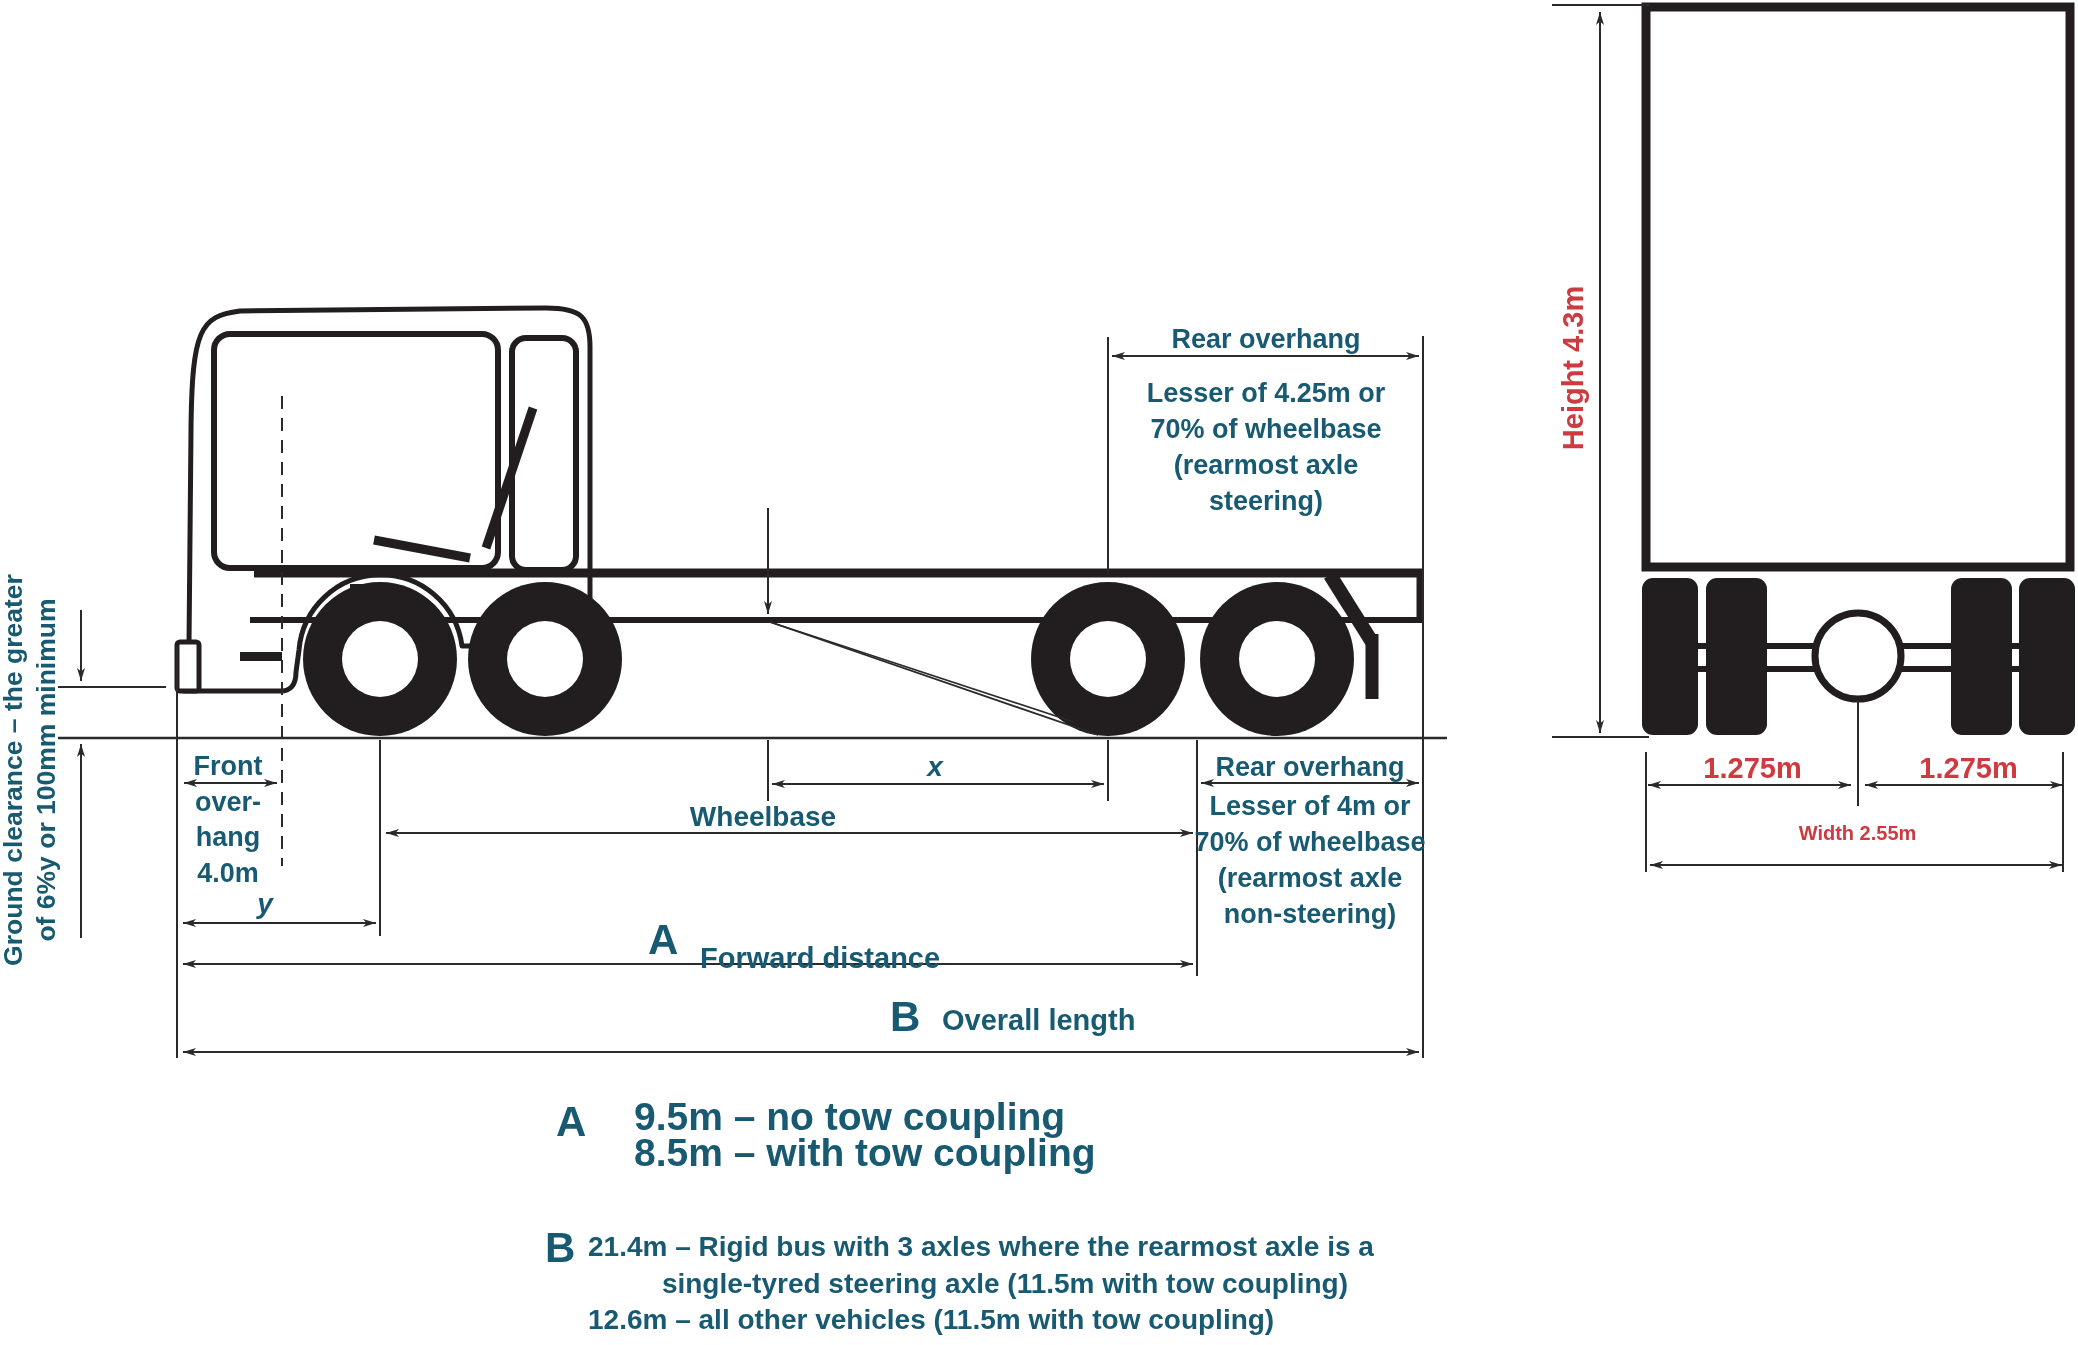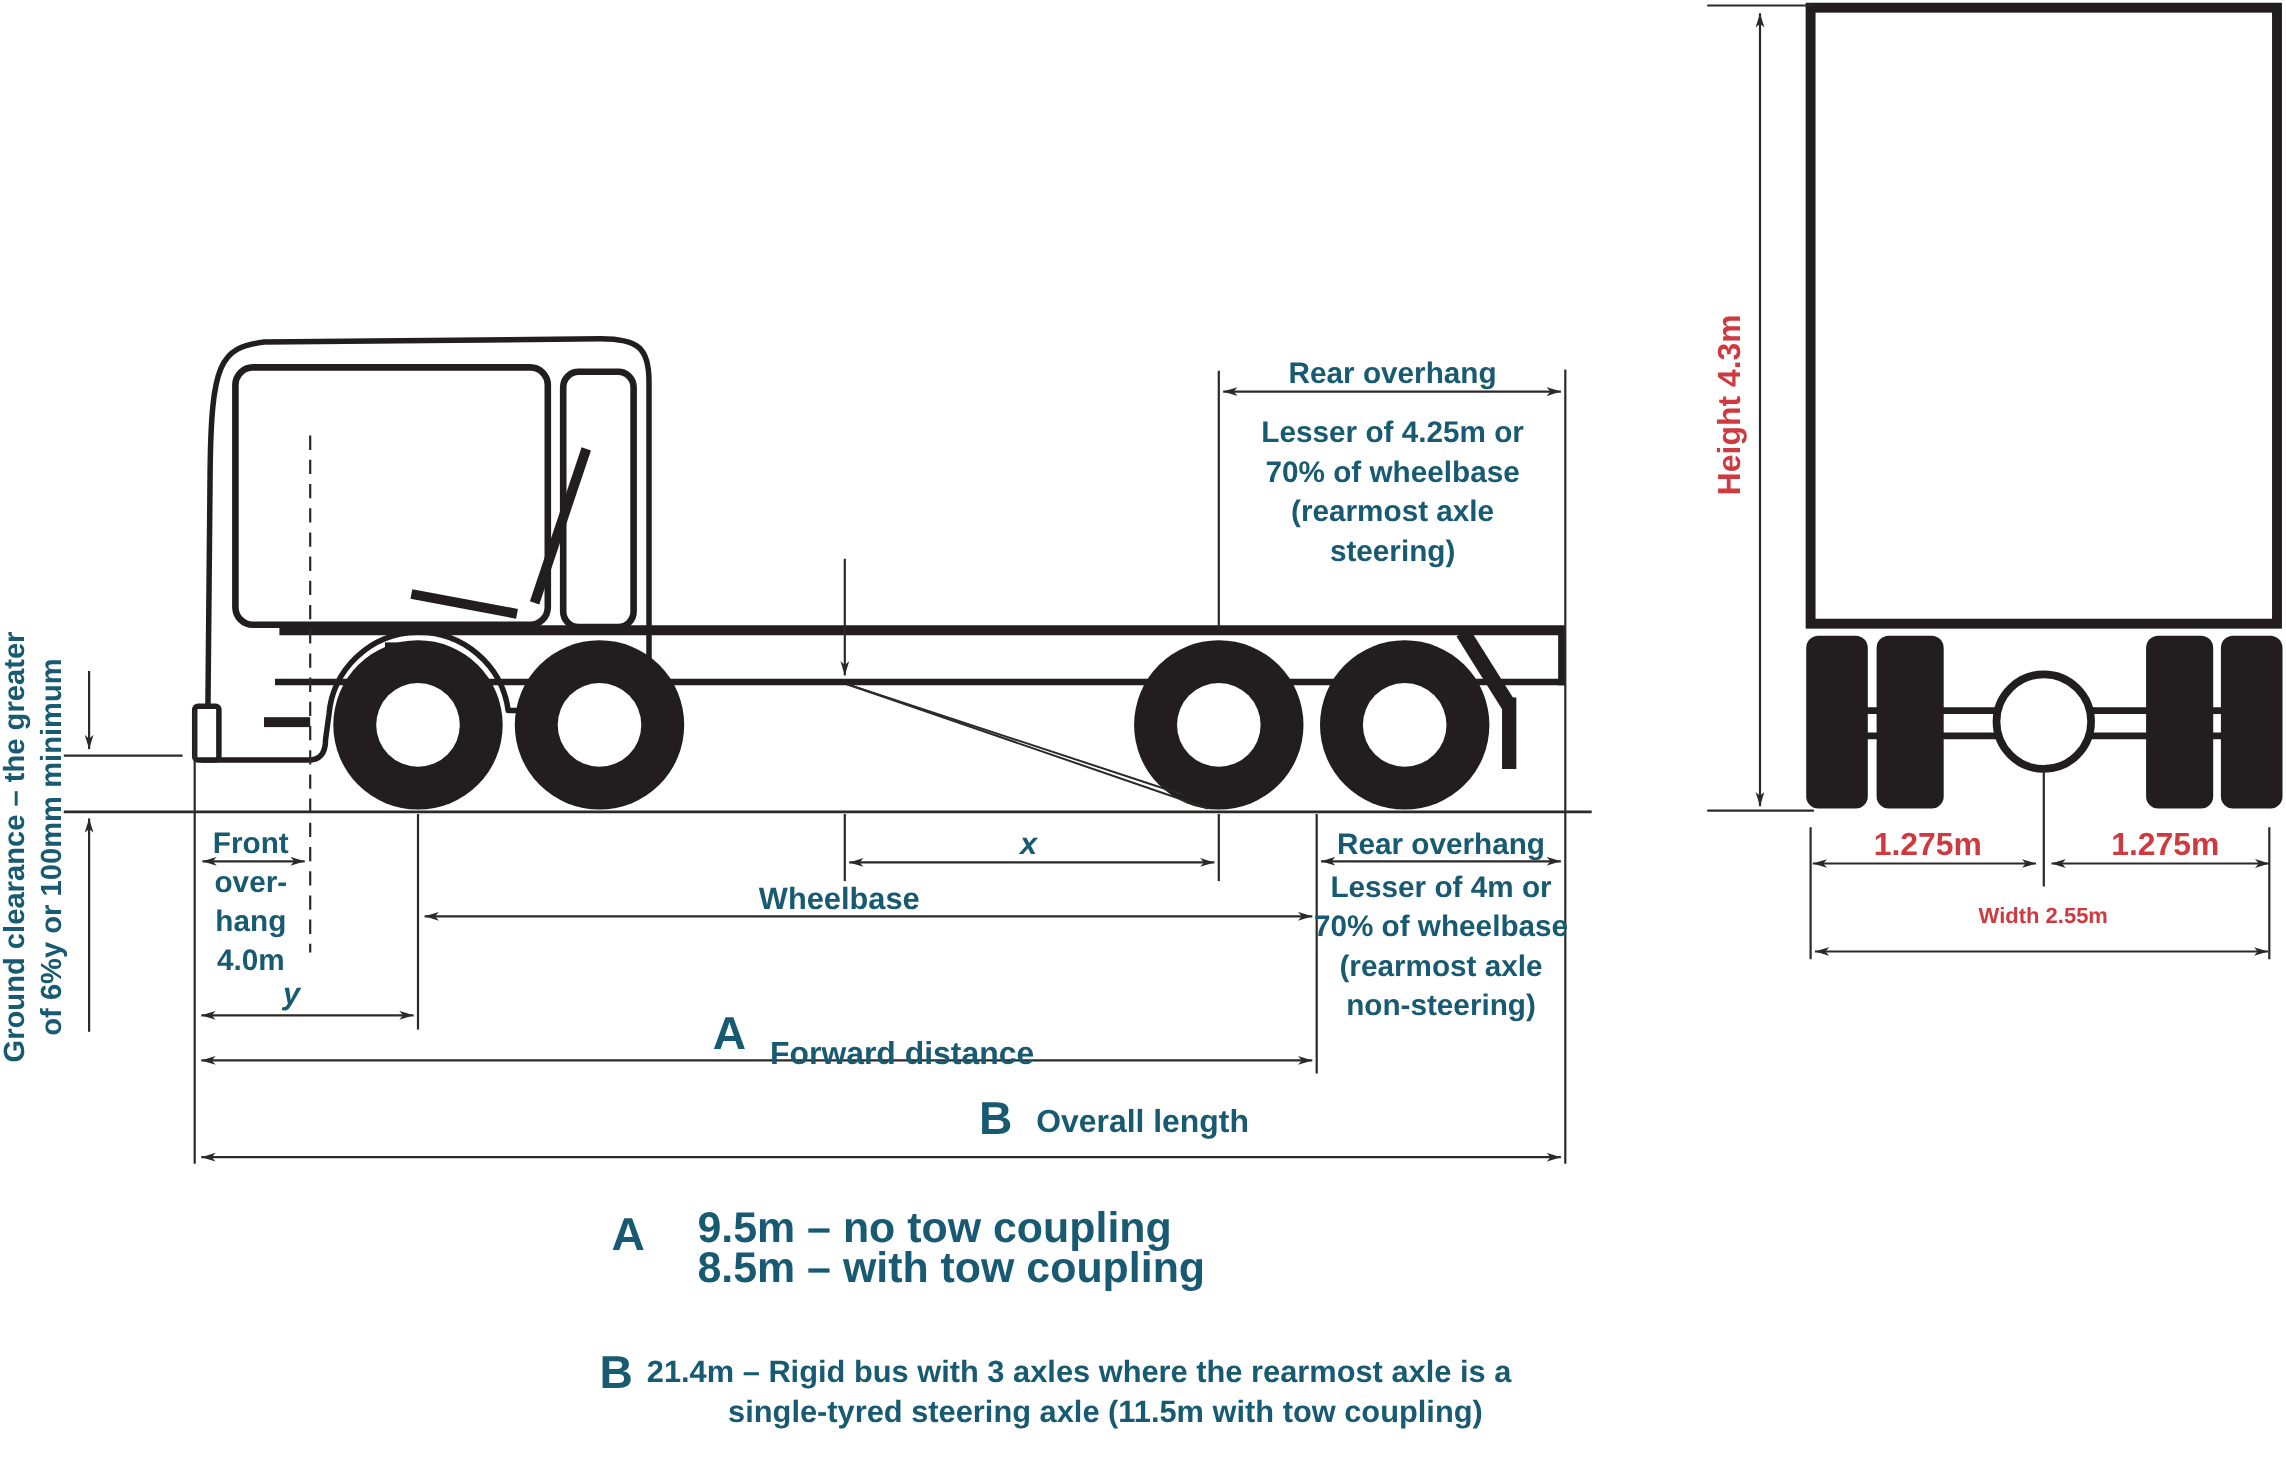--- a/index.html
+++ b/index.html
@@ -166,15 +166,16 @@
   <div class="t big" style="left:556px;top:1098px;">A</div>
   <div class="t" style="left:634px;top:1099px;font-size:39px;line-height:36px;">
     <span class="line">9.5m – no tow coupling</span>
     <span class="line">8.5m – with tow coupling</span>
   </div>
 
   <div class="t big" style="left:545px;top:1224px;">B</div>
   <div class="t" style="left:588px;top:1229px;font-size:28px;line-height:36.5px;">
     <span class="line">21.4m – Rigid bus with 3 axles where the rearmost axle is a</span>
     <span class="line" style="margin-left:48px;text-align:center;">single-tyred steering axle (11.5m with tow coupling)</span>
+    <span class="line">12.6m – all other vehicles (11.5m with tow coupling)</span>
   </div>
 
 </div>
 
 </body></html>

